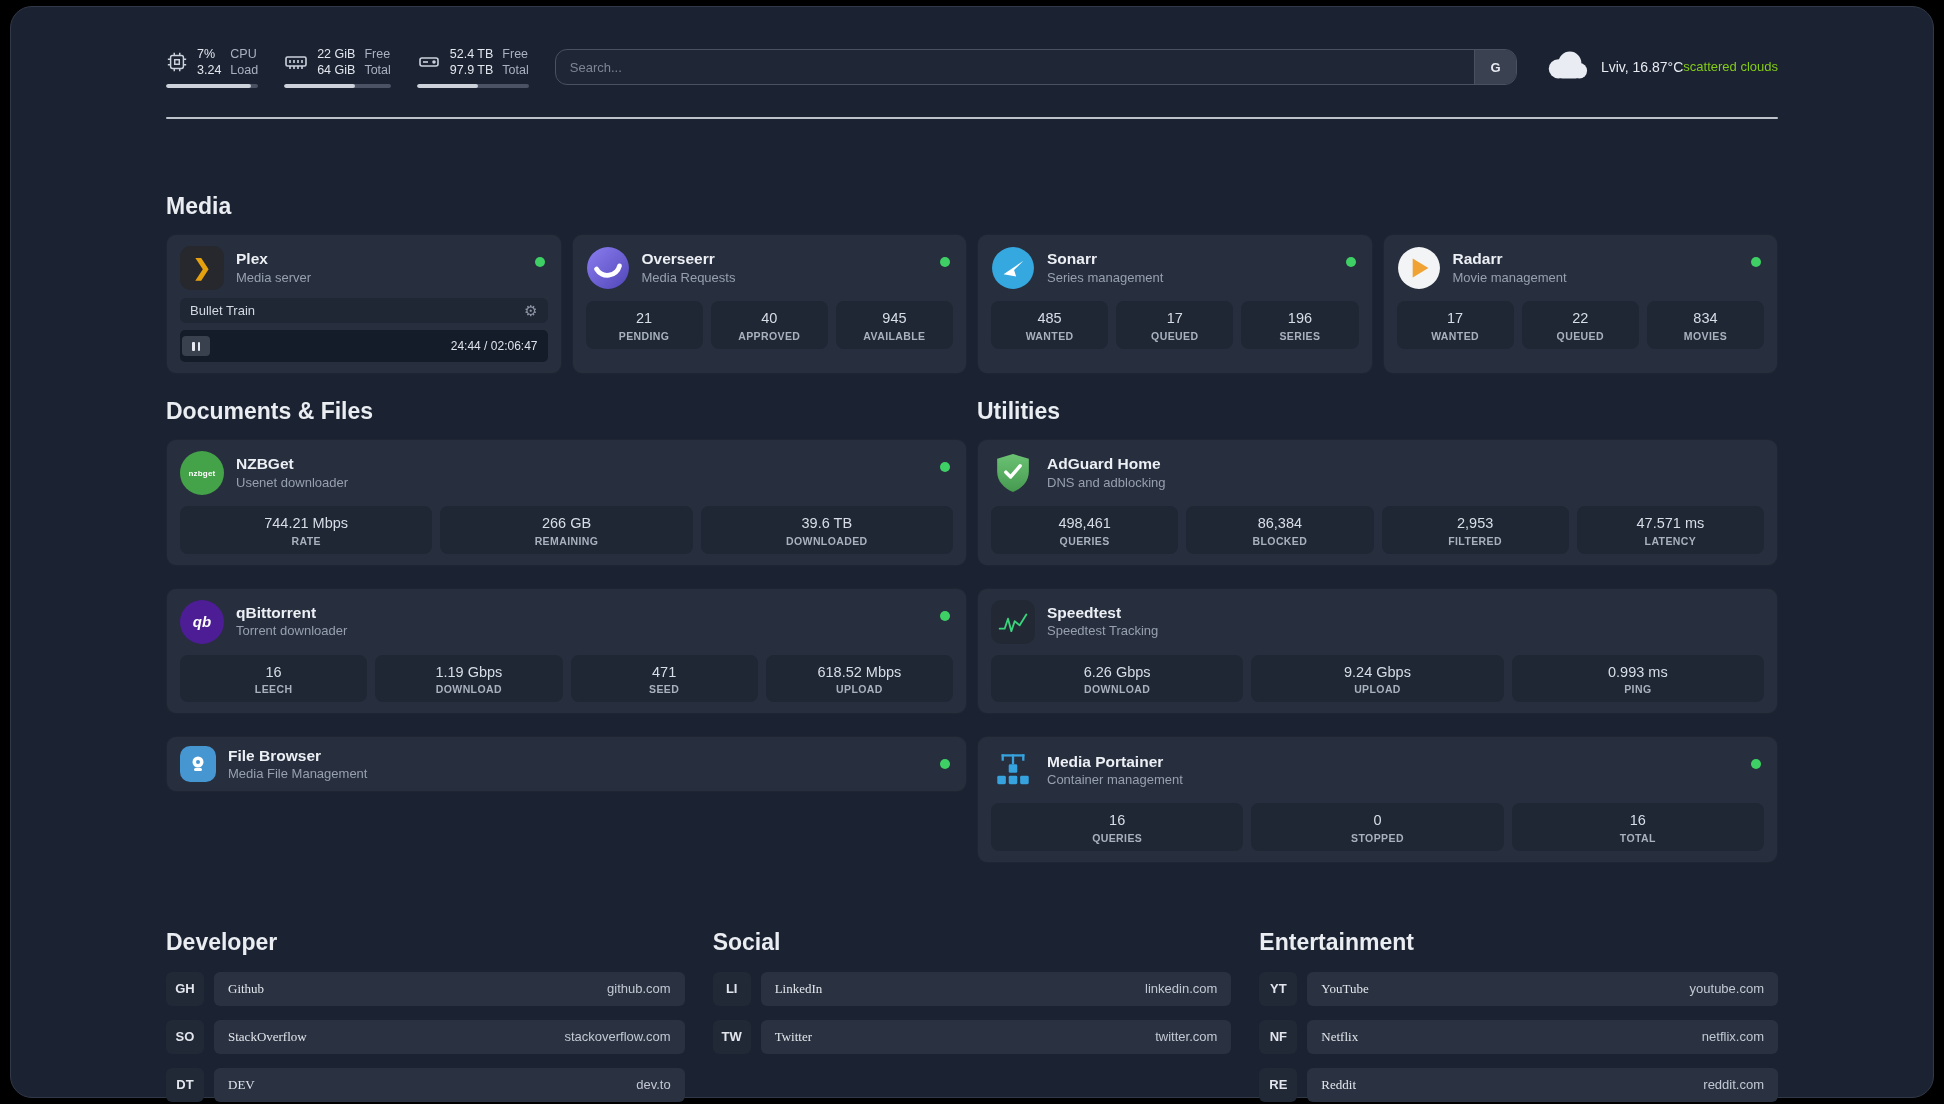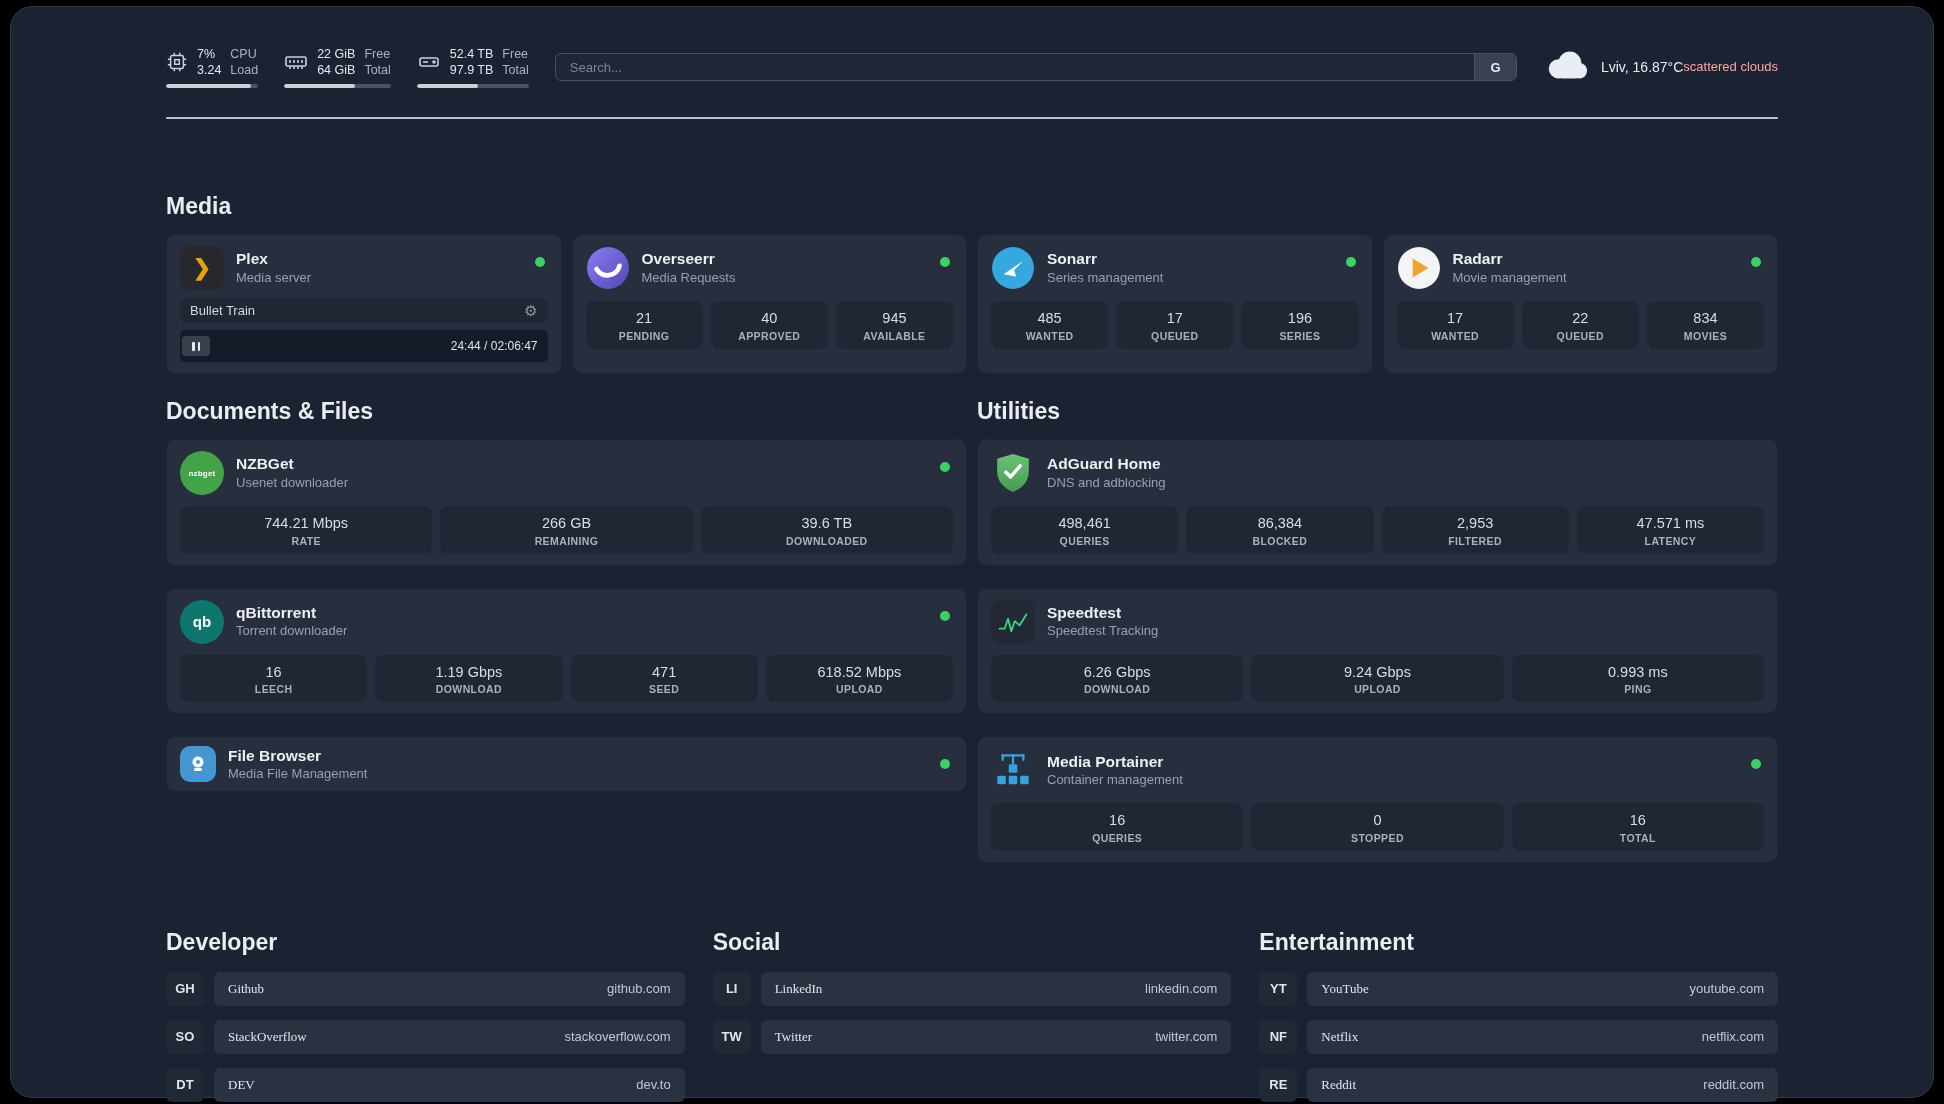--- a/index.html
+++ b/index.html
@@ -13,33 +13,33 @@
   .sys { display: flex; flex-direction: column; }
   .sys-main { display: flex; align-items: center; gap: 9px; }
   .sys-icon { display: flex; align-items: center; }
   .sys-col { display: flex; flex-direction: column; line-height: 1.3; }
   .sys-col span { font-size: 12.5px; white-space: nowrap; }
   .vals span { color: #e3e7ee; }
   .labs span { color: #aab2c1; }
   .sys-bar { margin-top: 6px; height: 4px; border-radius: 2px; background: #4a5263; overflow: hidden; }
   .sys-bar i { display: block; height: 100%; background: #ccd1da; border-radius: 2px; }
 
-  .searchwrap { flex: 1; display: flex; align-items: stretch; height: 28px; background: #1f2736;
-                border: 1px solid #4a5261; border-radius: 6px; overflow: hidden; }
+  .searchwrap { flex: 1; display: flex; align-items: stretch; height: 36px; background: #1f2736;
+                border: 1px solid #4a5261; border-radius: 12px; overflow: hidden; }
   .searchwrap input { flex: 1; background: transparent; border: none; outline: none; padding: 0 14px;
                       font-size: 13px; color: #e3e7ee; font-family: "Liberation Sans", sans-serif; }
   .searchwrap input::placeholder { color: #7d8595; }
   .search-btn { width: 42px; background: #3a4150; border: none; border-left: 1px solid #4a5261;
                 color: #e8ebf1; font-size: 13px; font-weight: bold; cursor: pointer;
                 font-family: "Liberation Sans", sans-serif; }
 
   .weather { display: flex; align-items: center; gap: 12px; }
   .wx-text { display: flex; flex-direction: row; line-height: 1.35; }
   .wx-loc { font-size: 14px; color: #e8ebf1; }
-  .wx-sub { font-size: 13px; color: #fca5a5; }
+  .wx-sub { font-size: 13px; color: #84cc16; }
 
   .divider { margin-top: 24px; height: 2px; background: #d9dee6; opacity: .85; border-radius: 1px; }
 
   
   .section-title { font-size: 23px; font-weight: 600; color: #eaedf2; }
   .media-title { margin-top: 74px; margin-bottom: 14px; }
 
   .media-grid { display: grid; grid-template-columns: repeat(4, 1fr); gap: 10px; }
 
   .card { background: #272e3d; border-radius: 10px; padding: 11px 13px; position: relative;
@@ -55,21 +55,21 @@
               justify-content: center; border-radius: 10px; }
   .compact .app-icon { width: 36px; height: 36px; flex-basis: 36px; }
   .compact { padding: 8px 13px; }
   .compact .card-head { min-height: 38px; }
   .compact .status-dot { top: 22px; }
 
   .icon-plex { background: #26282e; }
   .icon-plex b { color: #e5a00d; font-size: 22px; font-weight: bold; }
   .icon-nzbget { background: #44a248; border-radius: 50%; }
   .icon-nzbget b { color: #fff; font-size: 8px; font-weight: bold; letter-spacing: .2px; }
-  .icon-qbit { background: #0f766e; border-radius: 50%; }
+  .icon-qbit { background: #4c1d95; border-radius: 50%; font-style: italic; }
   .icon-qbit b { color: #fff; font-size: 15px; font-weight: bold; }
   .icon-fb { background: #4596d1; }
   .icon-speedtest { background: #222935; }
 
   .stats { display: flex; gap: 8px; margin-top: 11px; }
   .stat { flex: 1; background: #1f2735; border-radius: 8px; text-align: center; padding: 8px 4px 7px; }
   .stat-value { font-size: 14.5px; color: #d8dee7; line-height: 1.35; }
   .stat-label { font-size: 10.5px; font-weight: bold; color: #a9b1bf; letter-spacing: .4px; margin-top: 1px; }
 
   

